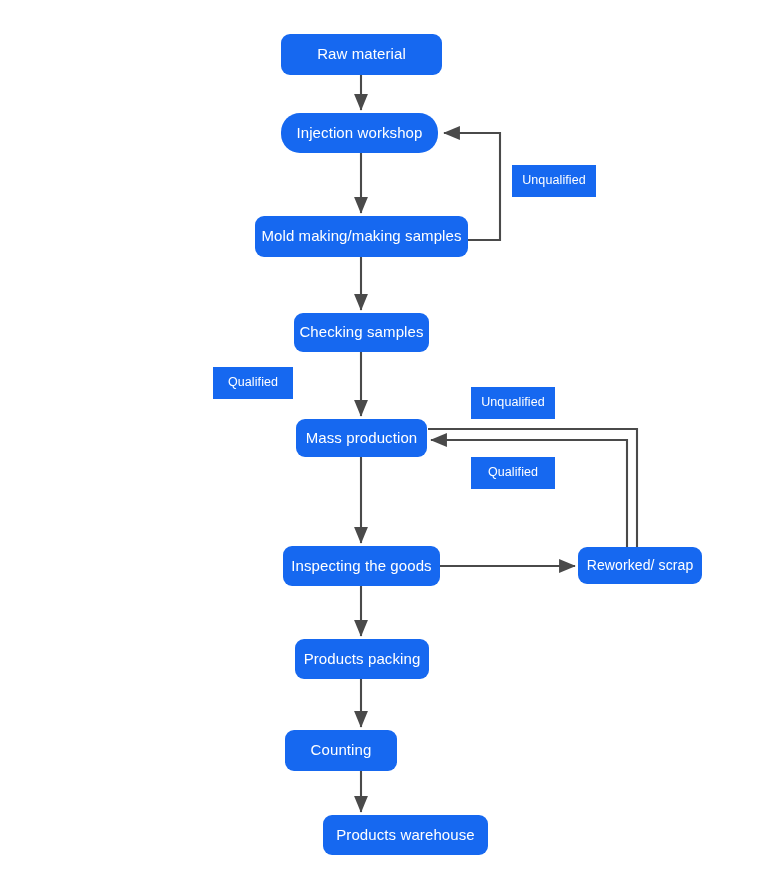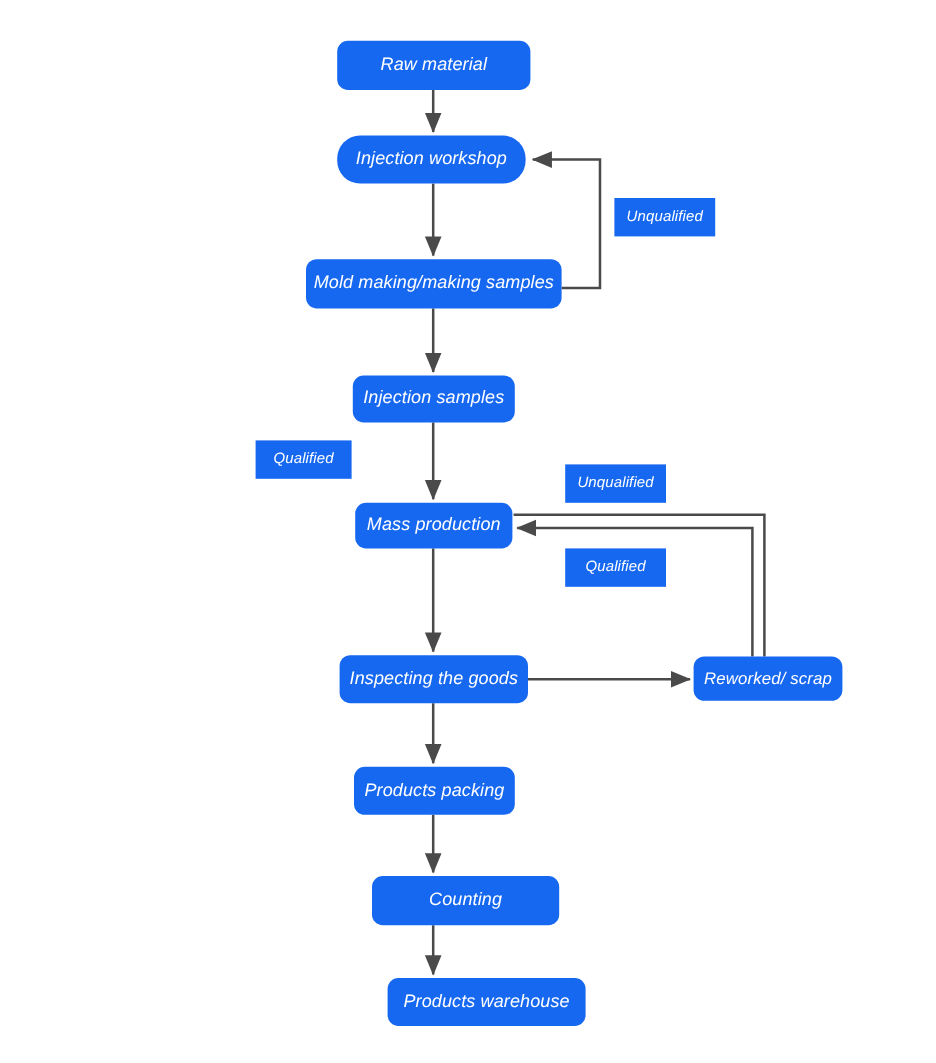--- a/index.html
+++ b/index.html
@@ -35,21 +35,20 @@
     background: #1668F0;
     border-radius: 9px;
     color: #ffffff;
     font-size: 15px;
     font-weight: 400;
     letter-spacing: 0.1px;
     text-align: center;
     line-height: 1.1;
     white-space: nowrap;
     padding: 0 12px;
-    font-style: italic;
   }
   .node.label-chip {
     font-size: 12.5px;
     border-radius: 0;
   }
 </style>
 </head>
 <body>
 
 <div id="canvas">
@@ -88,31 +87,31 @@
       <line x1="361" y1="771" x2="361" y2="812" marker-end="url(#arrowhead)"></line>
     </g>
   </svg>
 
   <div class="node" style="left:281px; top:34px;  width:161px; height:41px;">Raw material</div>
 
   <div class="node" style="left:281px; top:113px; width:157px; height:40px;border-radius:19px;">Injection workshop</div>
 
   <div class="node" style="left:255px; top:216px; width:213px; height:41px;">Mold making/making samples</div>
 
-  <div class="node" style="left:294px; top:313px; width:135px; height:39px;">Injection samples</div>
+  <div class="node" style="left:294px; top:313px; width:135px; height:39px;">Checking samples</div>
 
   <div class="node" style="left:283px; top:546px; width:157px; height:40px;">Inspecting the goods</div>
 
   <div class="node" style="left:296px; top:419px; width:131px; height:38px;">Mass production</div>
 
   <div class="node" style="left:578px; top:547px; width:124px; height:37px; font-size:14px;">Reworked/ scrap</div>
 
   <div class="node" style="left:295px; top:639px; width:134px; height:40px;">Products packing</div>
 
-  <div class="node" style="left:310px; top:730px; width:156px; height:41px;">Counting</div>
+  <div class="node" style="left:285px; top:730px; width:112px; height:41px;">Counting</div>
 
   <div class="node" style="left:279px; top:815px; width:165px; height:40px;margin-left:44px;">Products warehouse</div>
 
   <div class="node label-chip" style="left:512px; top:165px; width:84px; height:32px;">Unqualified</div>
 
   <div class="node label-chip" style="left:213px; top:367px; width:80px; height:32px;">Qualified</div>
 
   <div class="node label-chip" style="left:471px; top:387px; width:84px; height:32px;">Unqualified</div>
 
   <div class="node label-chip" style="left:471px; top:457px; width:84px; height:32px;">Qualified</div>

